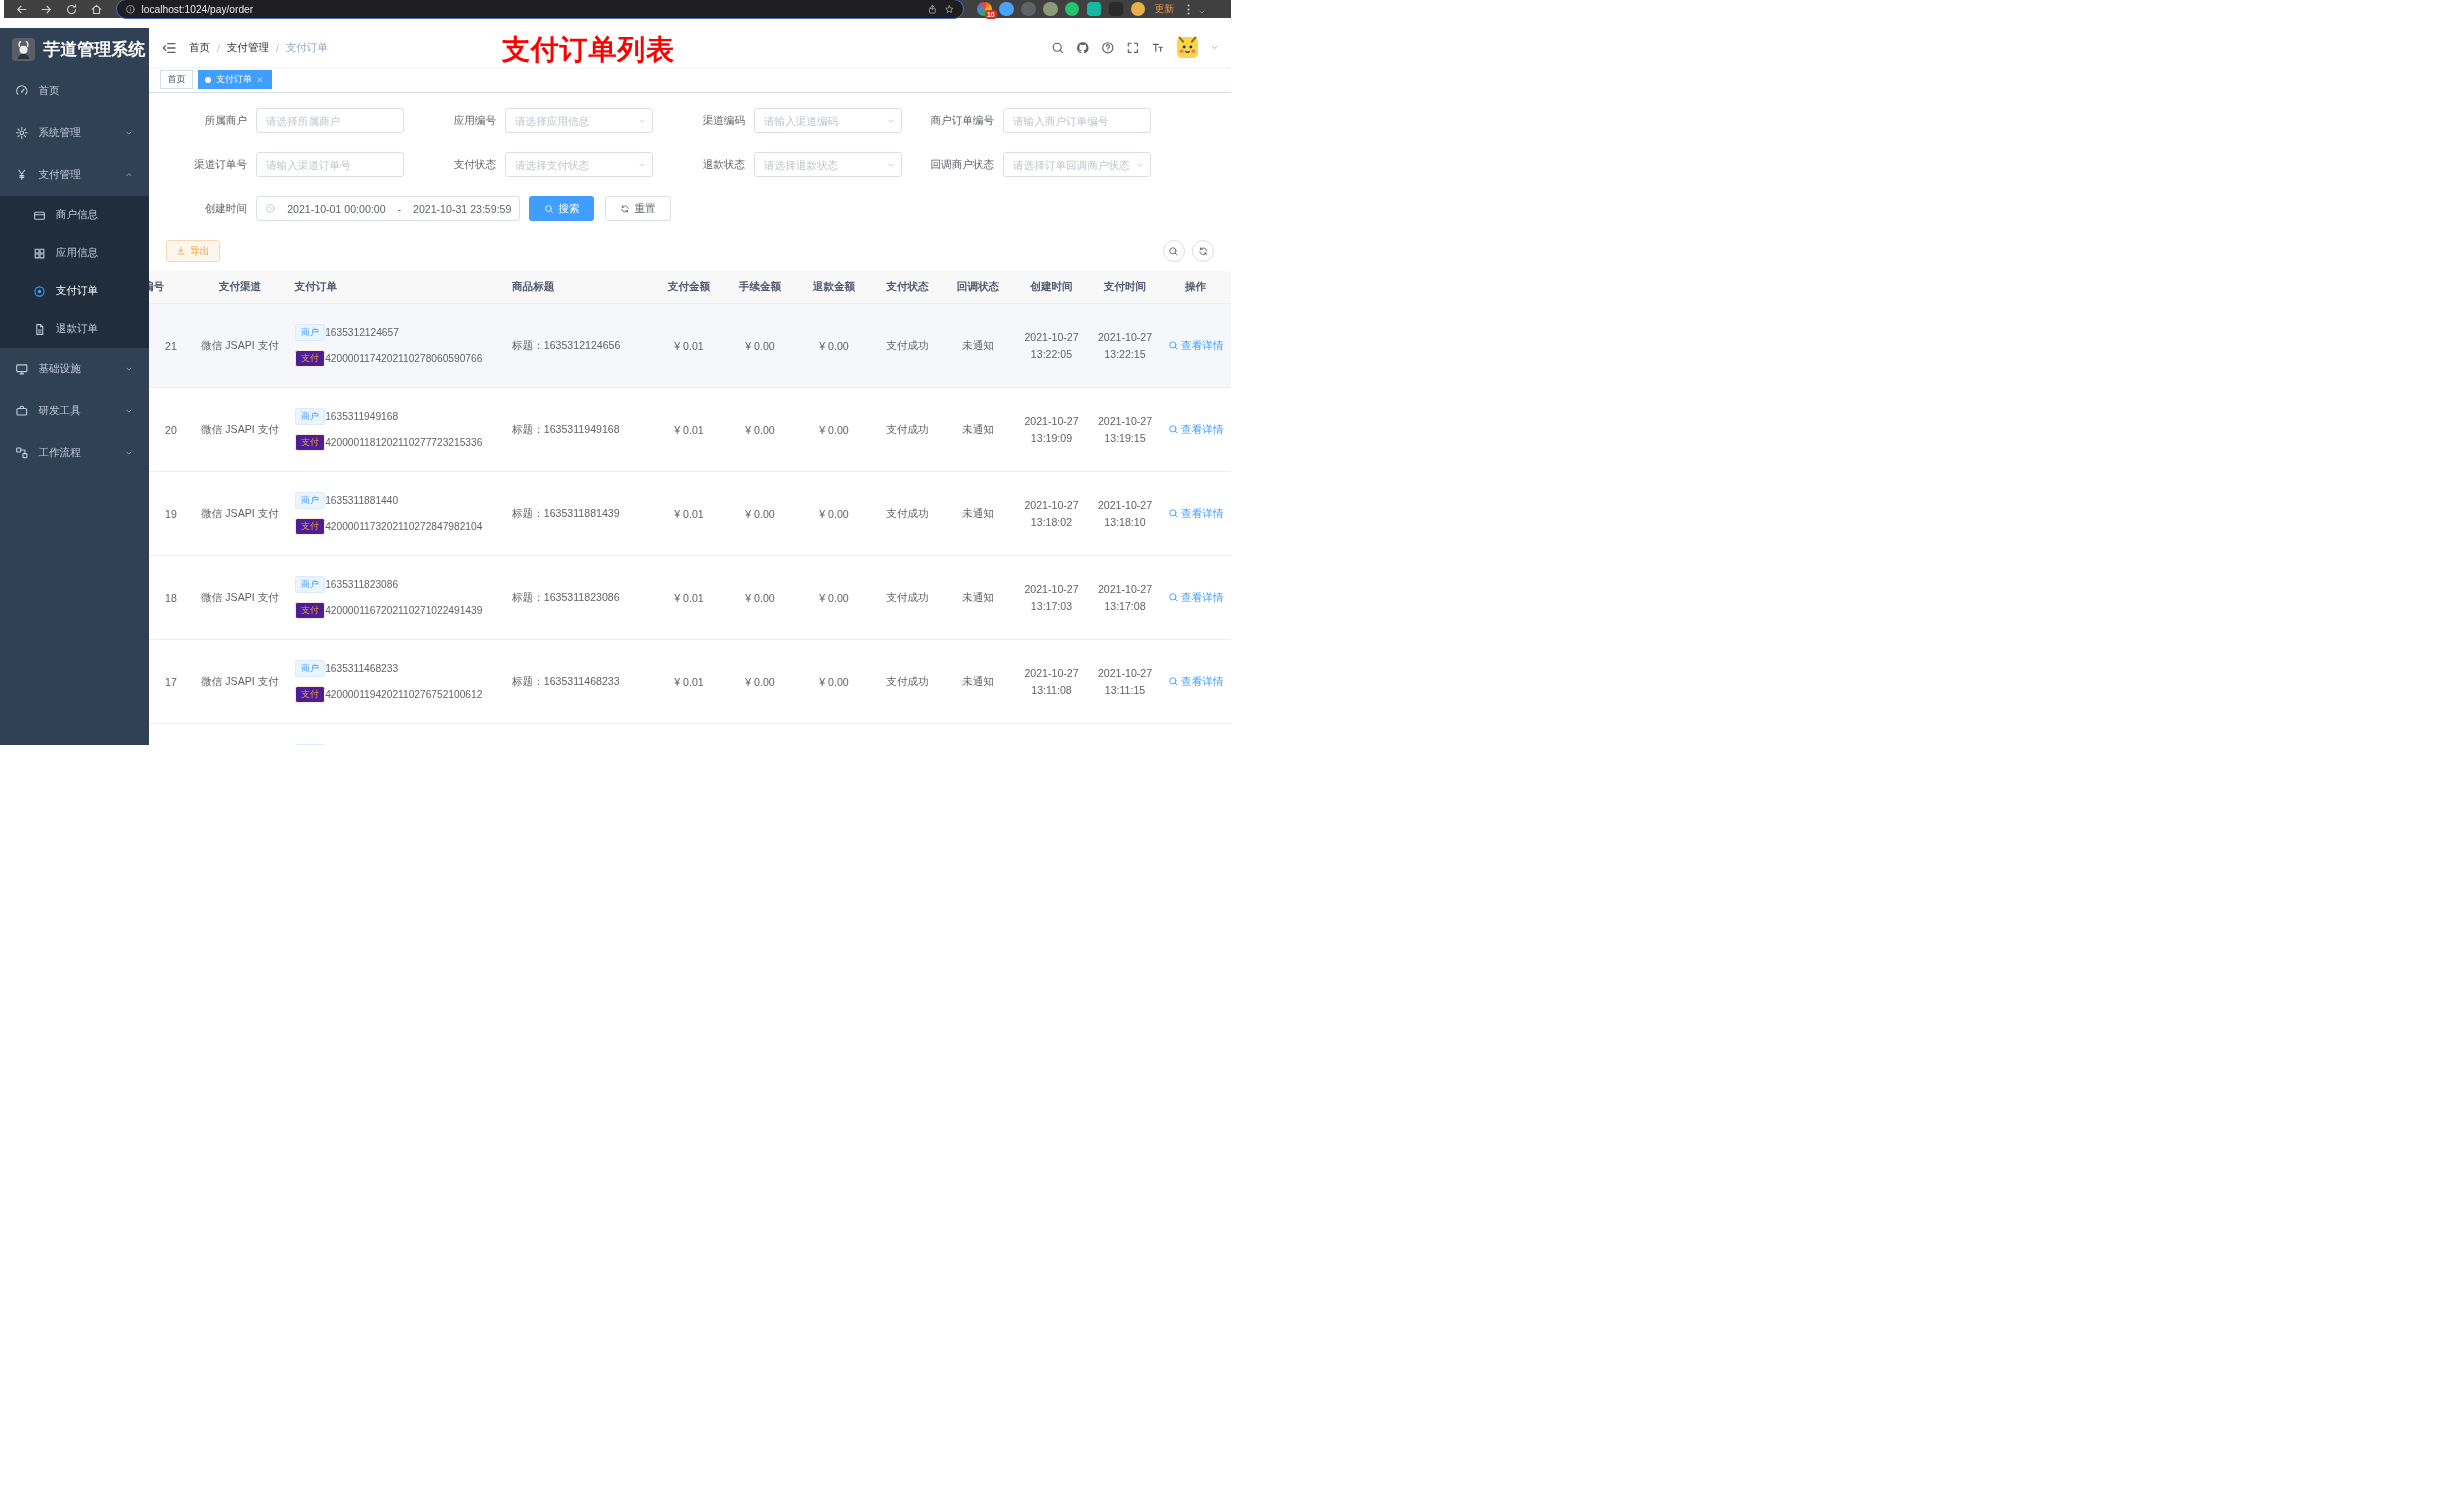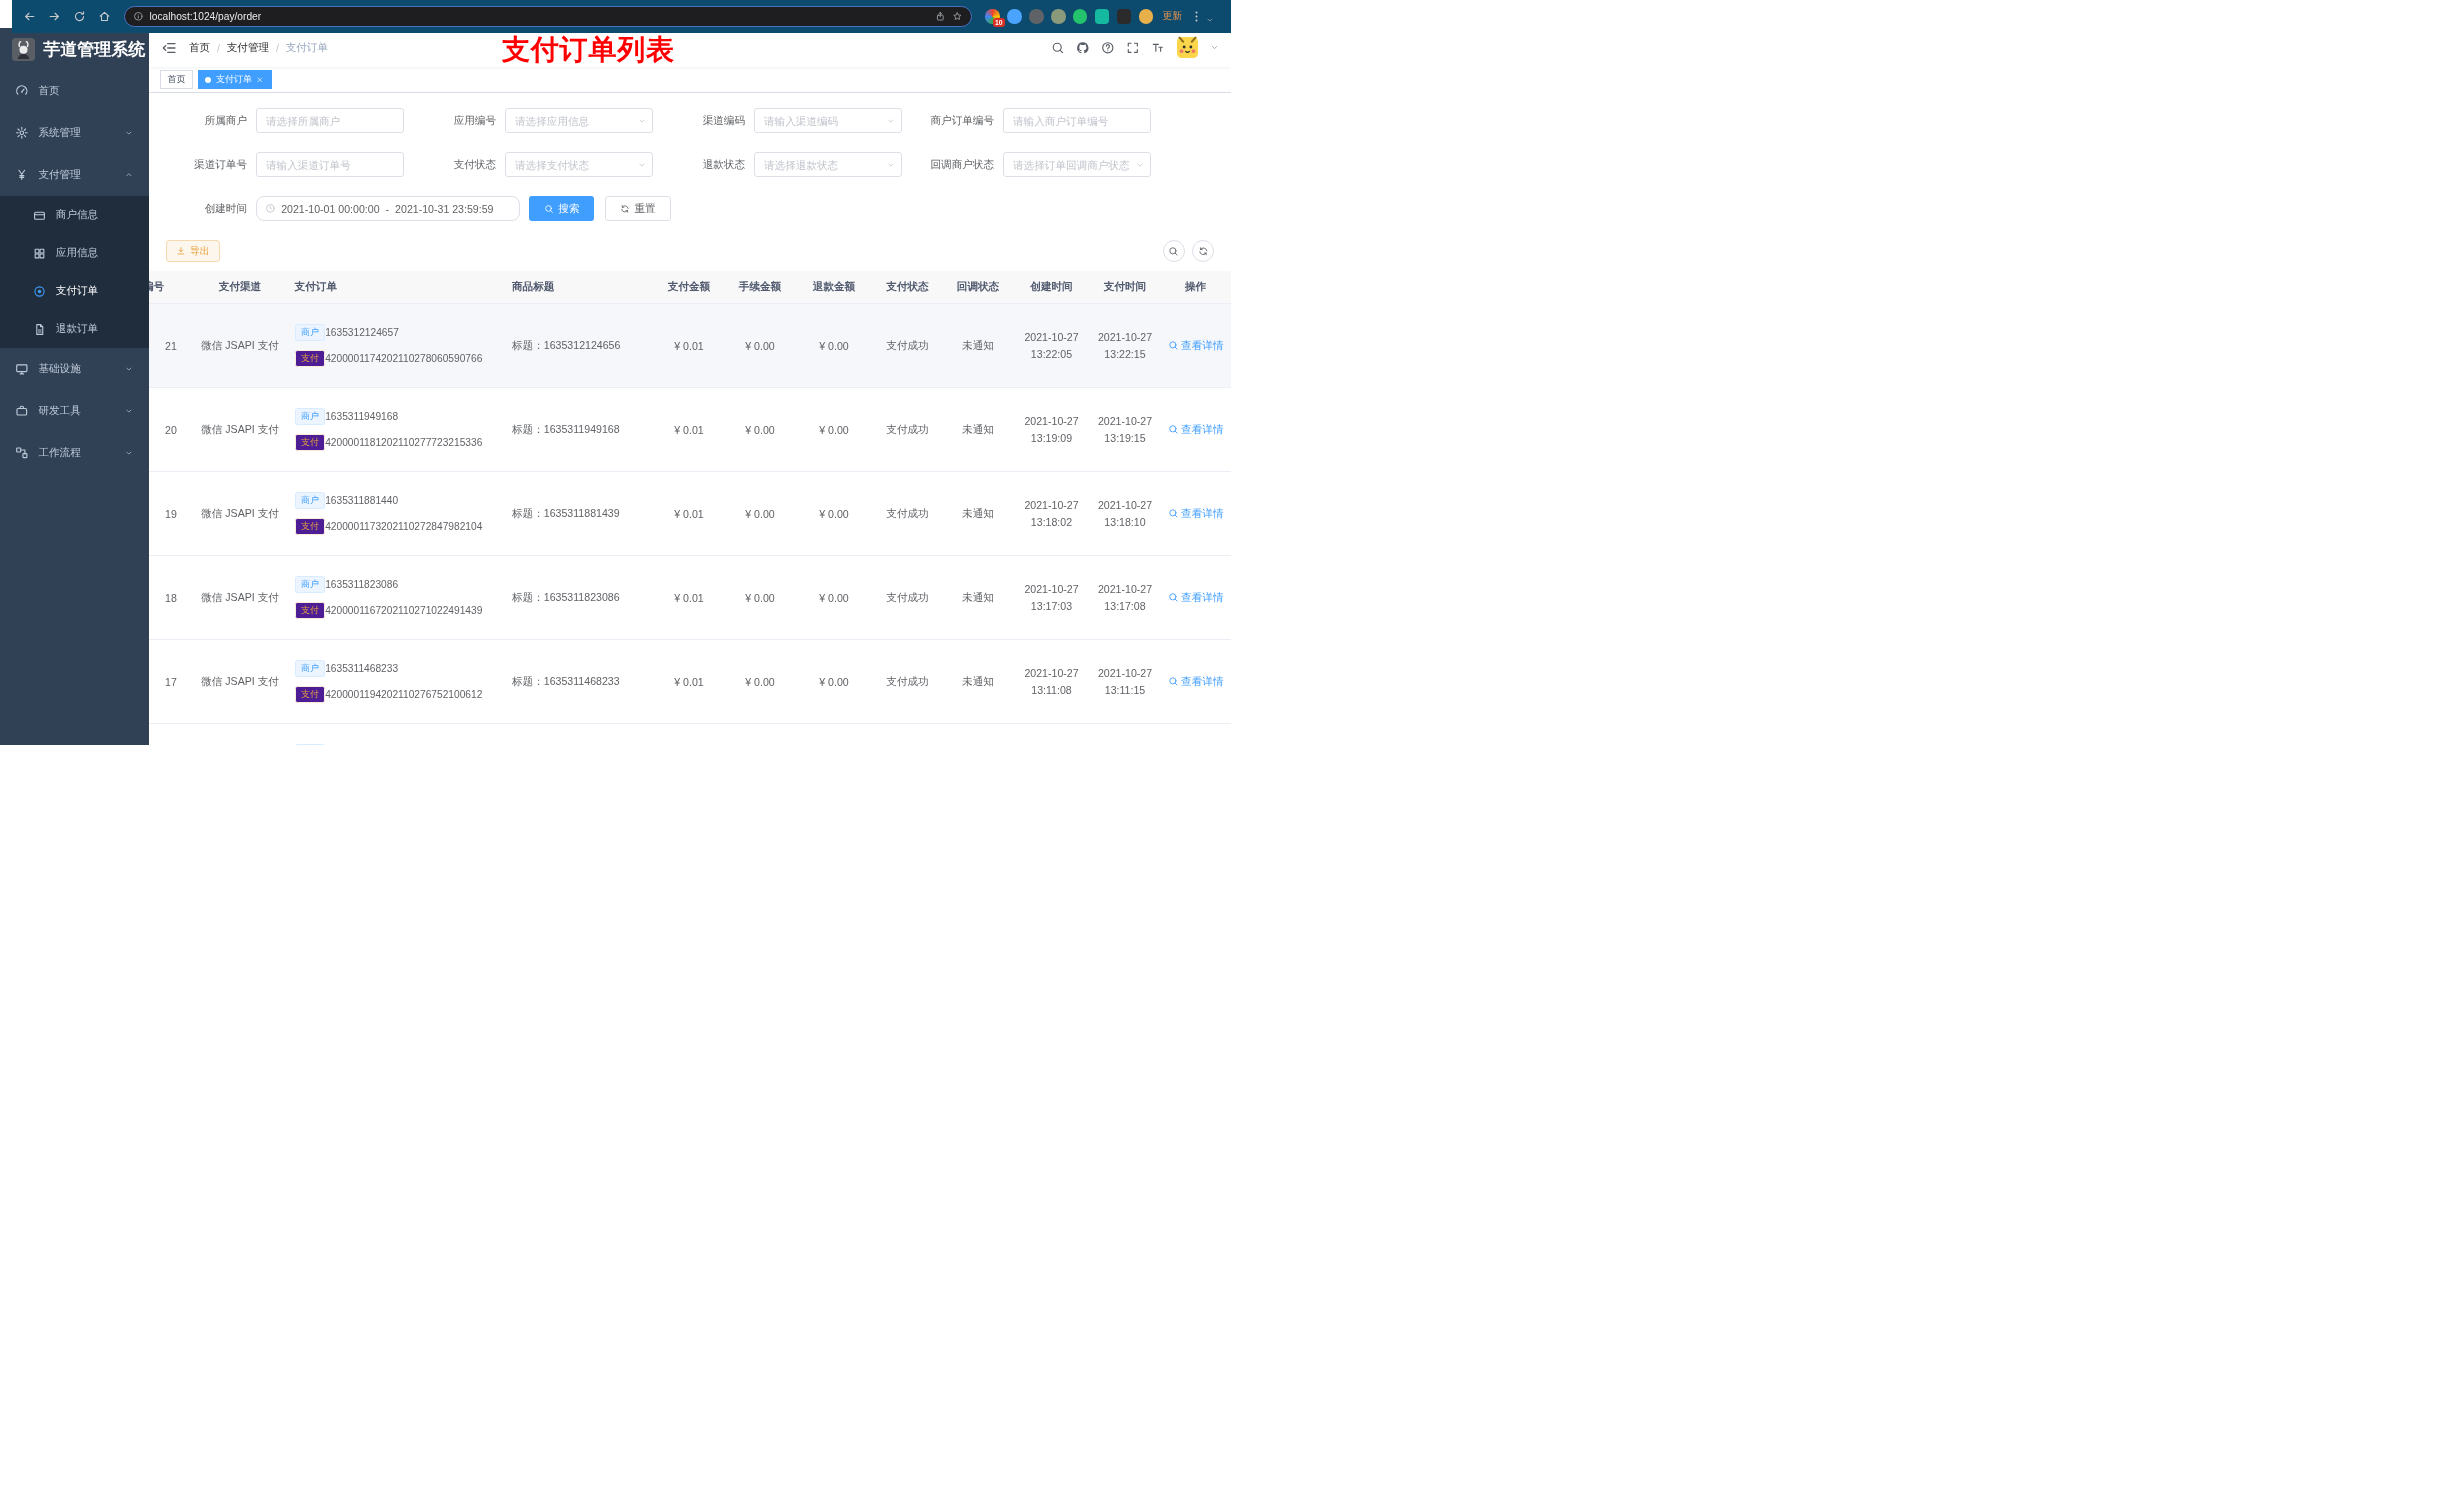--- a/index.html
+++ b/index.html
@@ -2,21 +2,21 @@
 <html style="font-size:12px"><head>
 <meta charset="utf-8">
 <style>
   * { margin:0; padding:0; box-sizing:border-box; }
   html,body { width:1231px; height:745px; overflow:hidden; }
   body { font-family:"Liberation Sans","DejaVu Sans",sans-serif; font-size:10.6px; color:#606266; background:#fff; position:relative; }
   svg { fill:none; stroke:currentColor; stroke-width:2; stroke-linecap:round; stroke-linejoin:round; display:block; }
   svg .fc, svg.fc { fill:currentColor; stroke:none; }
 
   
-  .browser { position:absolute; top:0; left:12px; right:0; height:33px; background:#0c4a6e; display:flex; align-items:center; padding:0 7.6px; z-index:30; }
+  .browser { position:absolute; top:0; left:4px; right:0; height:18px; background:#404040; display:flex; align-items:center; padding:0 7.6px; z-index:30; }
   .nav-btn { width:20.4px; height:20.4px; border-radius:50%; display:flex; align-items:center; justify-content:center; color:#c9c9cb; margin-right:4.5px; cursor:pointer; }
   .nav-btn svg { width:13px; height:13px; }
   .omnibox { flex:1; max-width:848px; height:20.4px; margin:0 9px 0 4.5px; background:#1e1e20; border:1.5px solid #4a72c4; border-radius:11.4px; display:flex; align-items:center; padding:0 8.3px; gap:6px; }
   .omnibox svg { width:10.6px; height:10.6px; color:#9aa0a6; flex:none; }
   .omni-url { flex:1; font-size:10.2px; color:#e8eaed; white-space:nowrap; overflow:hidden; }
   .ext-tray { display:flex; align-items:center; gap:7.6px; margin:0 4.5px; }
   .ext { width:14.4px; height:14.4px; border-radius:50%; position:relative; cursor:pointer; flex:none; }
   .ext.sq { border-radius:3.8px; }
   .ext.rainbow { background:conic-gradient(#e94235,#fbbc05,#34a853,#4285f4,#e94235); }
   .badge { position:absolute; bottom:-3px; right:-5.3px; background:#d93025; color:#fff; font-size:6.8px; font-weight:700; border-radius:3px; padding:0 2.3px; line-height:9px; }
@@ -61,21 +61,21 @@
   
   .content { padding-top:15px; }
   .frow { display:flex; align-items:center; margin:0 0 19px 9px; }
   .fgroup { display:flex; align-items:center; margin-right:3px; }
   .flabel { width:98px; text-align:right; padding-right:9px; color:#606266; white-space:nowrap; flex:none; }
   .fctrl { position:relative; width:148px; }
   .fctrl input { width:100%; height:25px; border:0.8px solid #dcdfe6; border-radius:3px; padding:0 9px; font-size:10.6px; color:#606266; background:#fff; outline:none; font-family:inherit; }
   .fctrl input::placeholder { color:#c0c4cc; }
   .fctrl.has-caret input { padding-right:19.7px; }
   .fctrl .caret { position:absolute; right:6px; top:7.6px; width:9.8px; height:9.8px; color:#c0c4cc; pointer-events:none; }
-  .daterange { width:264px; height:25px; border:0.8px solid #dcdfe6; border-radius:8px; display:flex; align-items:center; padding:0 7.6px; gap:6px; font-size:10.6px; color:#606266; cursor:pointer; }
+  .daterange { width:264px; height:25px; border:0.8px solid #dcdfe6; border-radius:3px; display:flex; align-items:center; padding:0 7.6px; gap:6px; font-size:10.6px; color:#606266; cursor:pointer;justify-content:space-between; }
   .daterange svg { width:10.6px; height:10.6px; color:#c0c4cc; flex:none; }
   .btn { height:25px; border-radius:3px; display:inline-flex; align-items:center; gap:4.5px; padding:0 14px; font-size:10.6px; cursor:pointer; border:0.8px solid transparent; white-space:nowrap; }
   .btn svg { width:9.8px; height:9.8px; }
   .btn-primary { background:#409eff; color:#fff; margin-left:9px; }
   .btn-plain { background:#fff; border-color:#dcdfe6; color:#606266; margin-left:10.6px; }
 
   
   .toolbar-row { display:flex; align-items:center; margin:0 16.7px 0 16.7px; }
   .btn-export { height:22px; padding:0 9px; background:#fdf6ec; border:0.8px solid #f5dab1; color:#e6a23c; border-radius:3px; display:inline-flex; align-items:center; gap:4.5px; font-size:9.8px; cursor:pointer; }
   .btn-export svg { width:9.8px; height:9.8px; }

